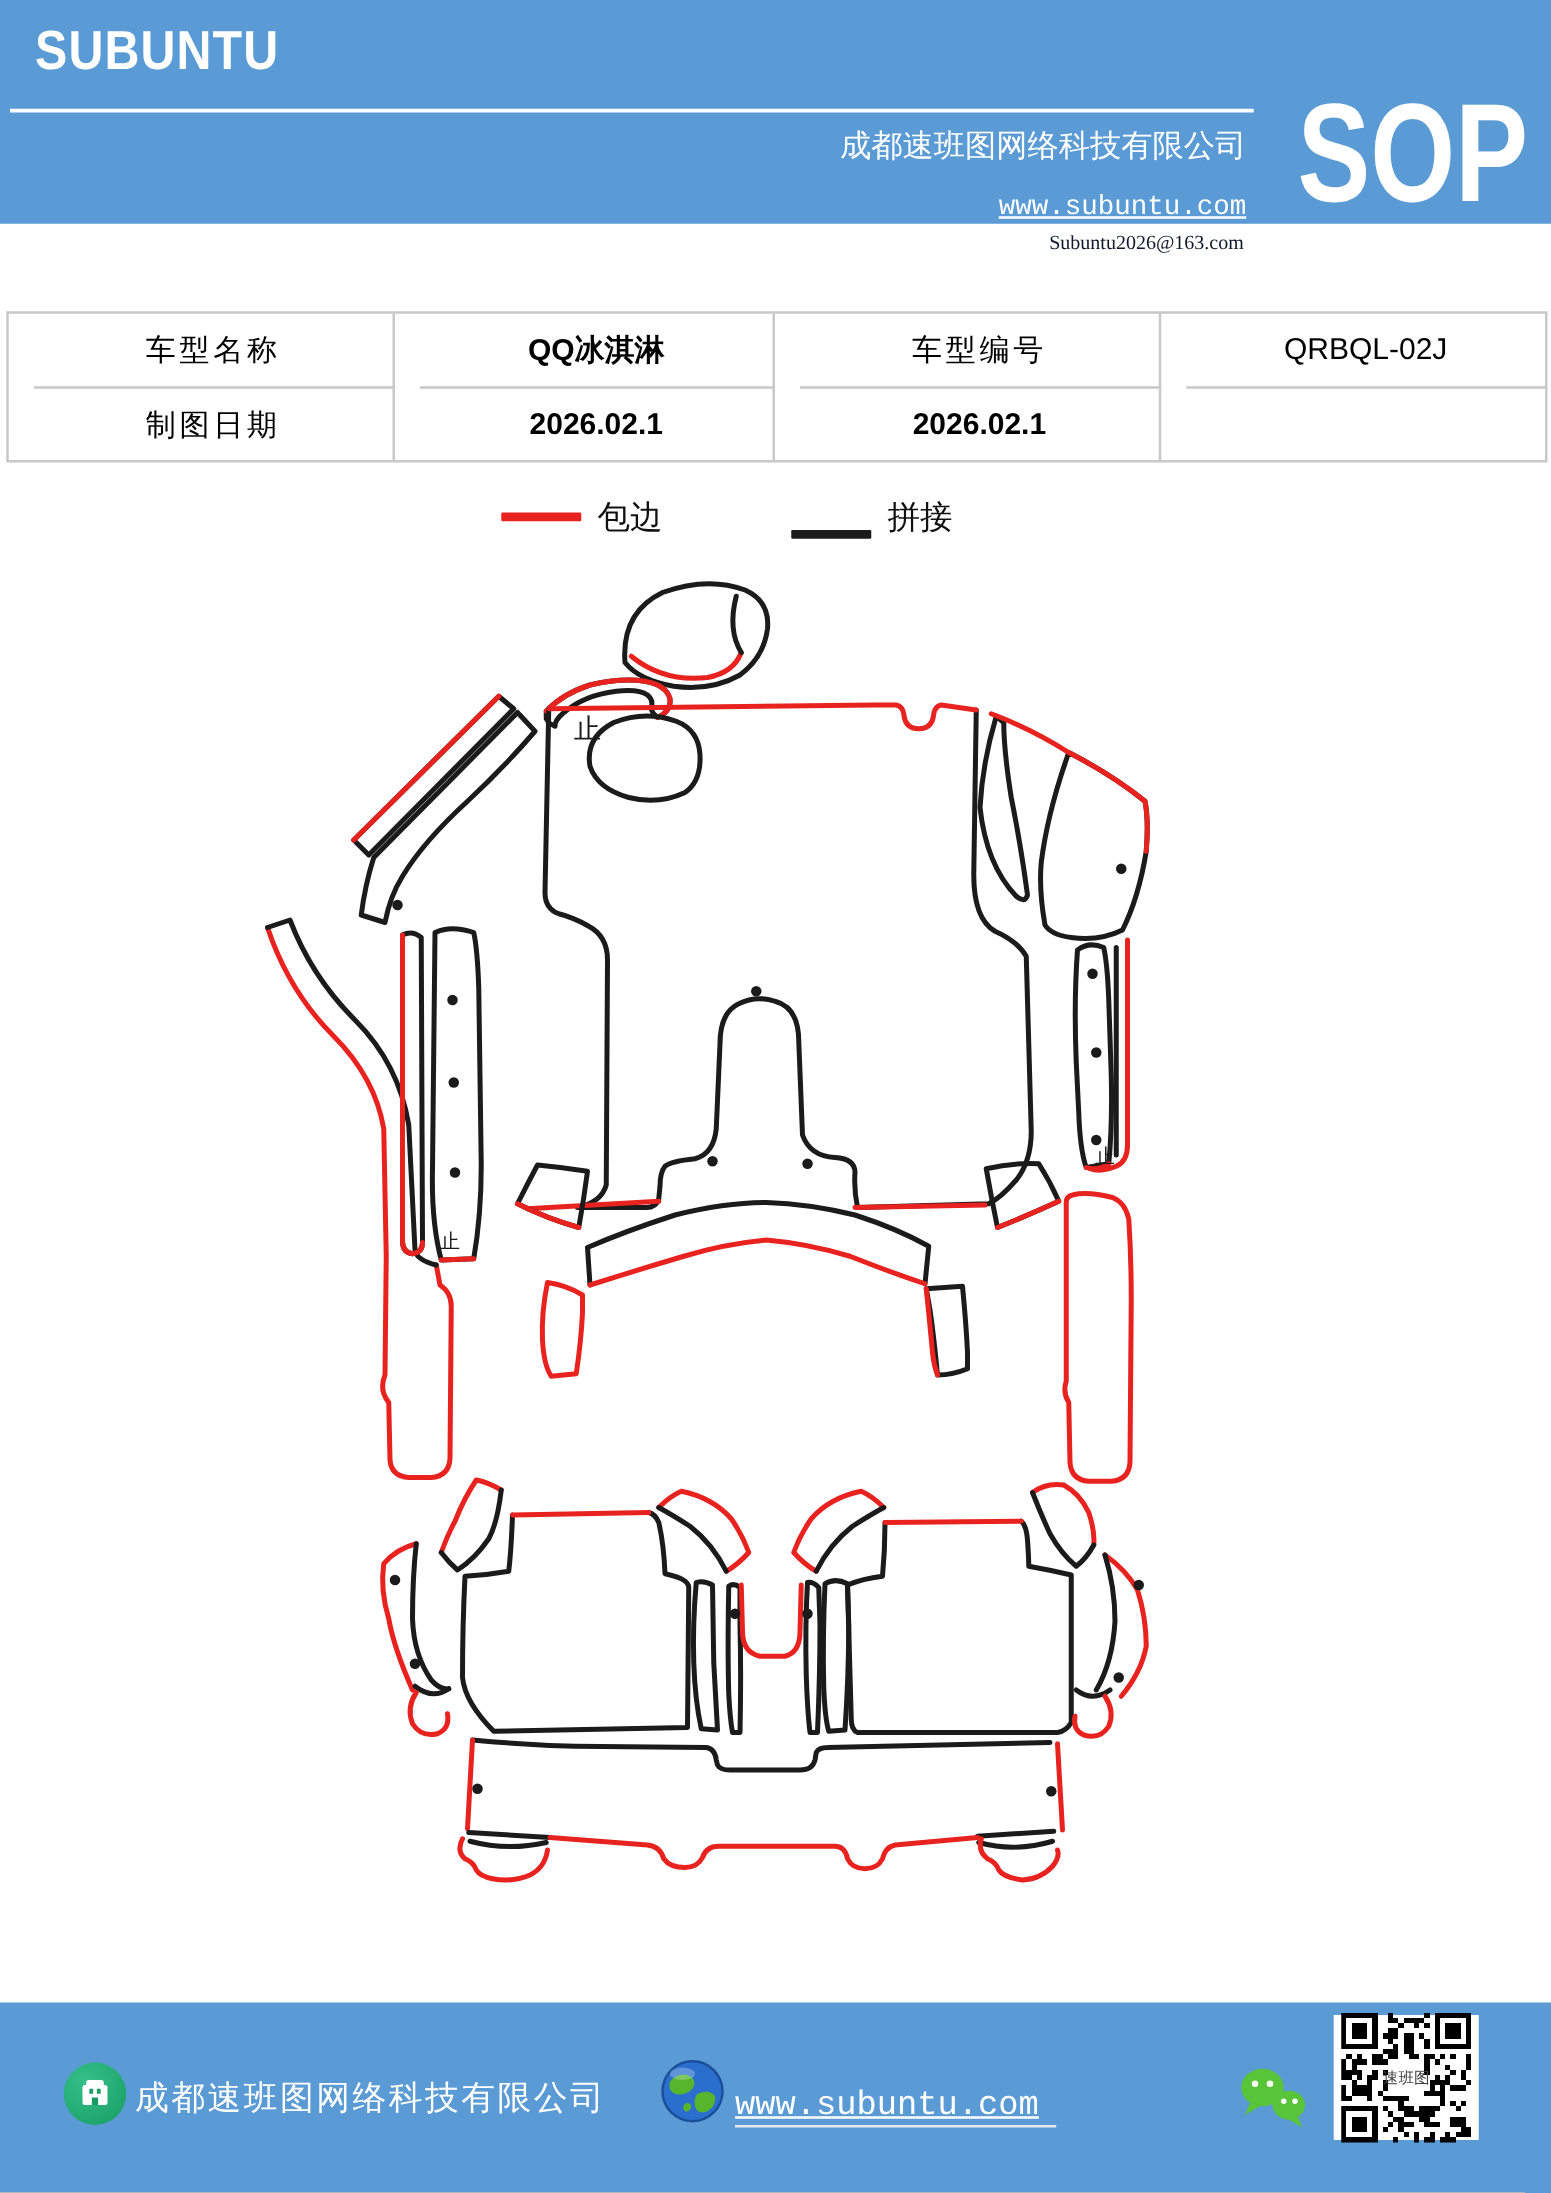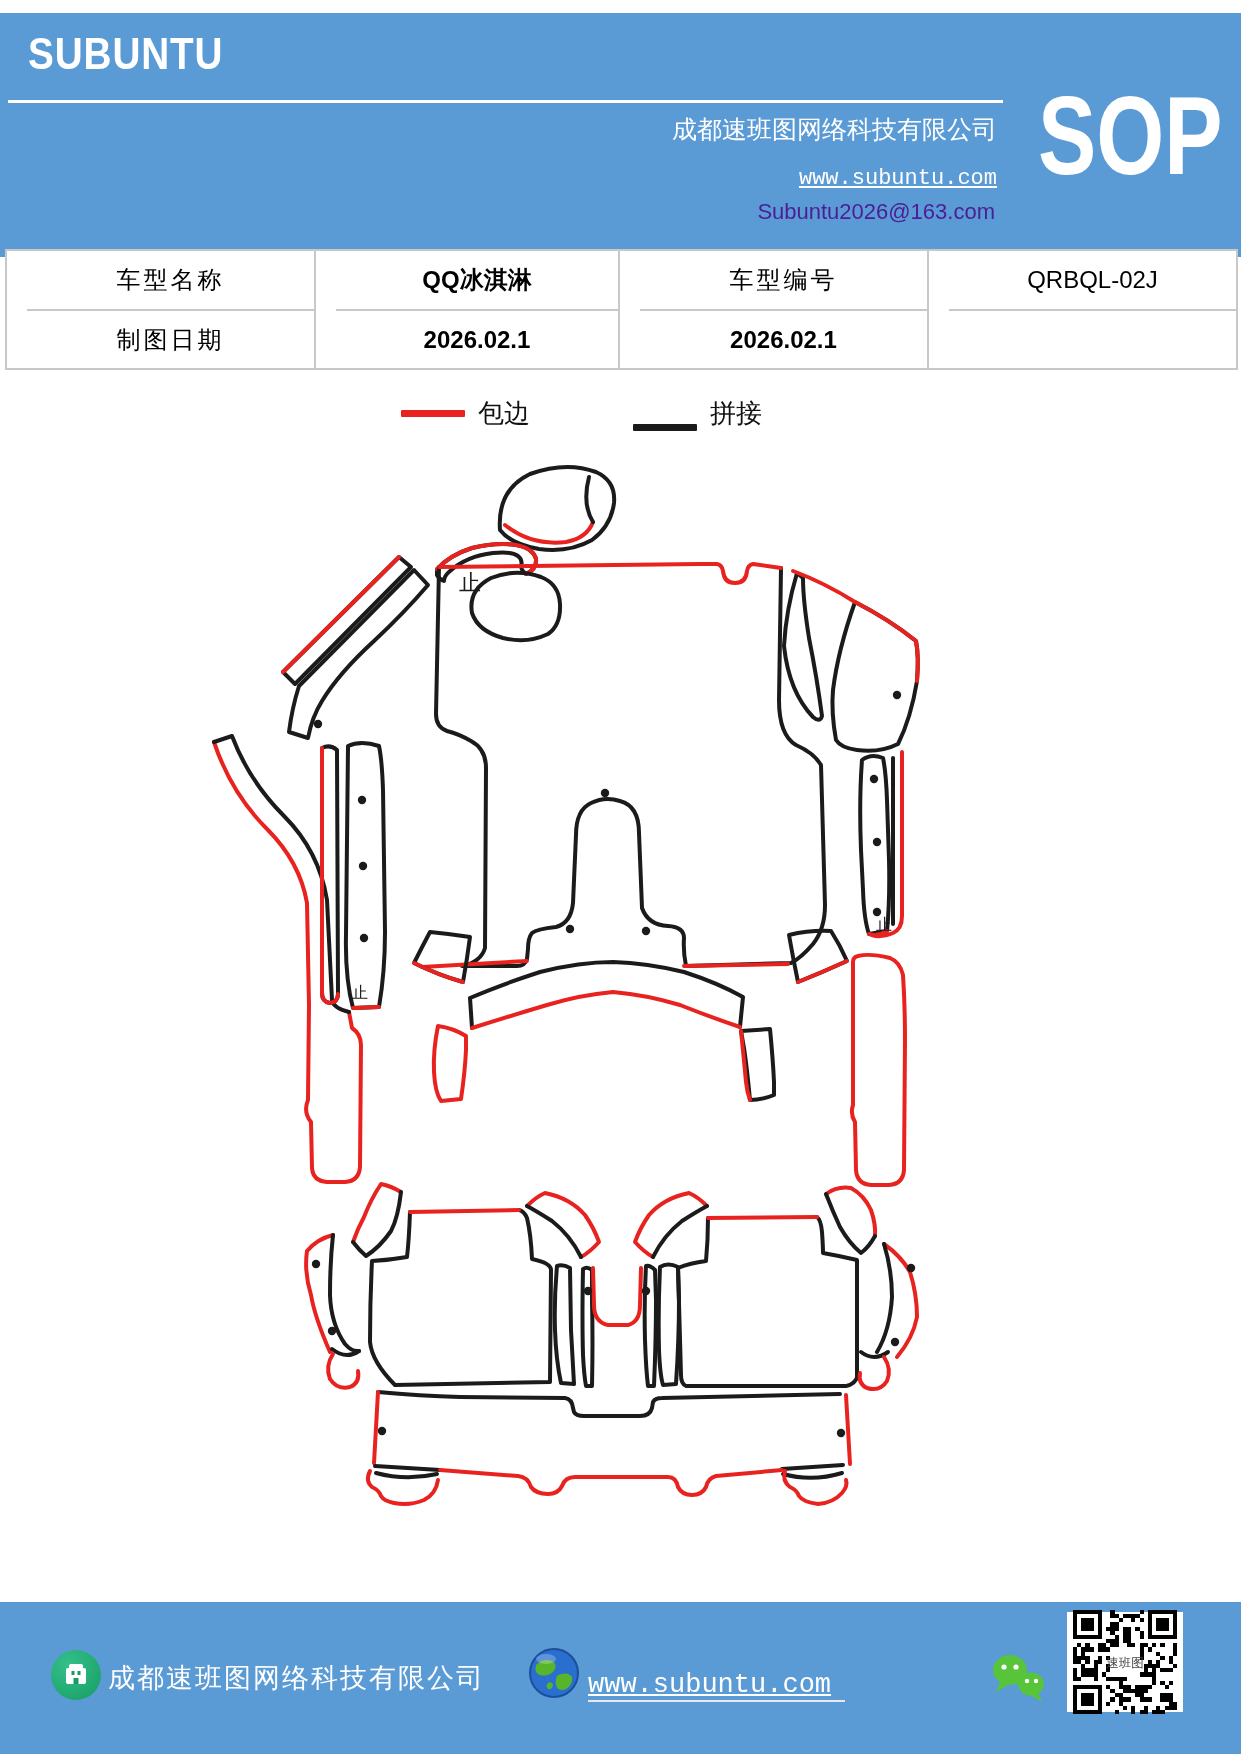--- a/index.html
+++ b/index.html
@@ -1,33 +1,33 @@
 <!DOCTYPE html>
 <html><head>
 <meta charset="utf-8">
 <style>
   html,body{margin:0;padding:0;background:#888;}
   .page{position:relative;width:1241px;height:1754px;background:#ffffff;overflow:hidden;
         font-family:"Liberation Sans","DejaVu Sans",sans-serif;}
   
-  .hdr{position:absolute;left:0;top:13px;width:1241px;height:244px;}
+  .hdr{position:absolute;left:0;top:0;width:1241px;height:179px;}
   .logo{position:absolute;left:28px;top:16px;font-size:44px;font-weight:800;color:#fff;
         letter-spacing:1px;transform:scaleX(.88);transform-origin:left center;
         font-family:"Liberation Sans",sans-serif;}
   .hr{position:absolute;left:8px;top:87px;width:995px;height:3px;background:#fff;}
   .hco{position:absolute;right:244px;top:100px;font-size:25px;color:#fff;
        font-family:"Liberation Serif","DejaVu Serif",serif;}
   .htitle{position:absolute;left:30px;top:136px;font-size:38px;font-weight:700;color:#fff;
           font-family:"DejaVu Sans",sans-serif;letter-spacing:2px;}
   .hsop{position:absolute;left:1038px;top:58px;font-size:112px;font-weight:900;color:#fff;
         transform:scaleX(.78);transform-origin:left top;font-family:"Liberation Sans",sans-serif;}
   .hweb{position:absolute;right:244px;top:153px;font-size:22px;color:#fff;text-decoration:underline;
         font-family:"Liberation Mono","DejaVu Sans Mono",monospace;cursor:pointer;}
-  .hmail{position:absolute;right:246px;top:186px;font-size:22px;color:#4c1d95;
-        font-family:Liberation Sans, sans-serif;}
+  .hmail{position:absolute;right:246px;top:186px;font-size:16px;color:#0f172a;
+        font-family:Liberation Serif, serif;}
   
   .tbl{position:absolute;left:5px;top:249px;width:1229px;height:117px;
        display:grid;grid-template-columns:309px 304px 309px 307px;grid-template-rows:60px 57px;
        border:2px solid #c8c8c8;background:#fff;}
   .tbl .cell{border-right:2px solid #c8c8c8;border-bottom:2px solid #c8c8c8;
        display:flex;align-items:center;justify-content:center;font-size:24px;color:#000;margin-left:20px;}
   .tbl .cell:nth-child(4n){border-right:none;}
   .tbl .cell:nth-child(n+5){border-bottom:none;}
   .lab{font-family:"Liberation Serif","DejaVu Serif",serif;letter-spacing:3px;}
   .val{font-weight:700;font-family:"Liberation Sans",sans-serif;}

